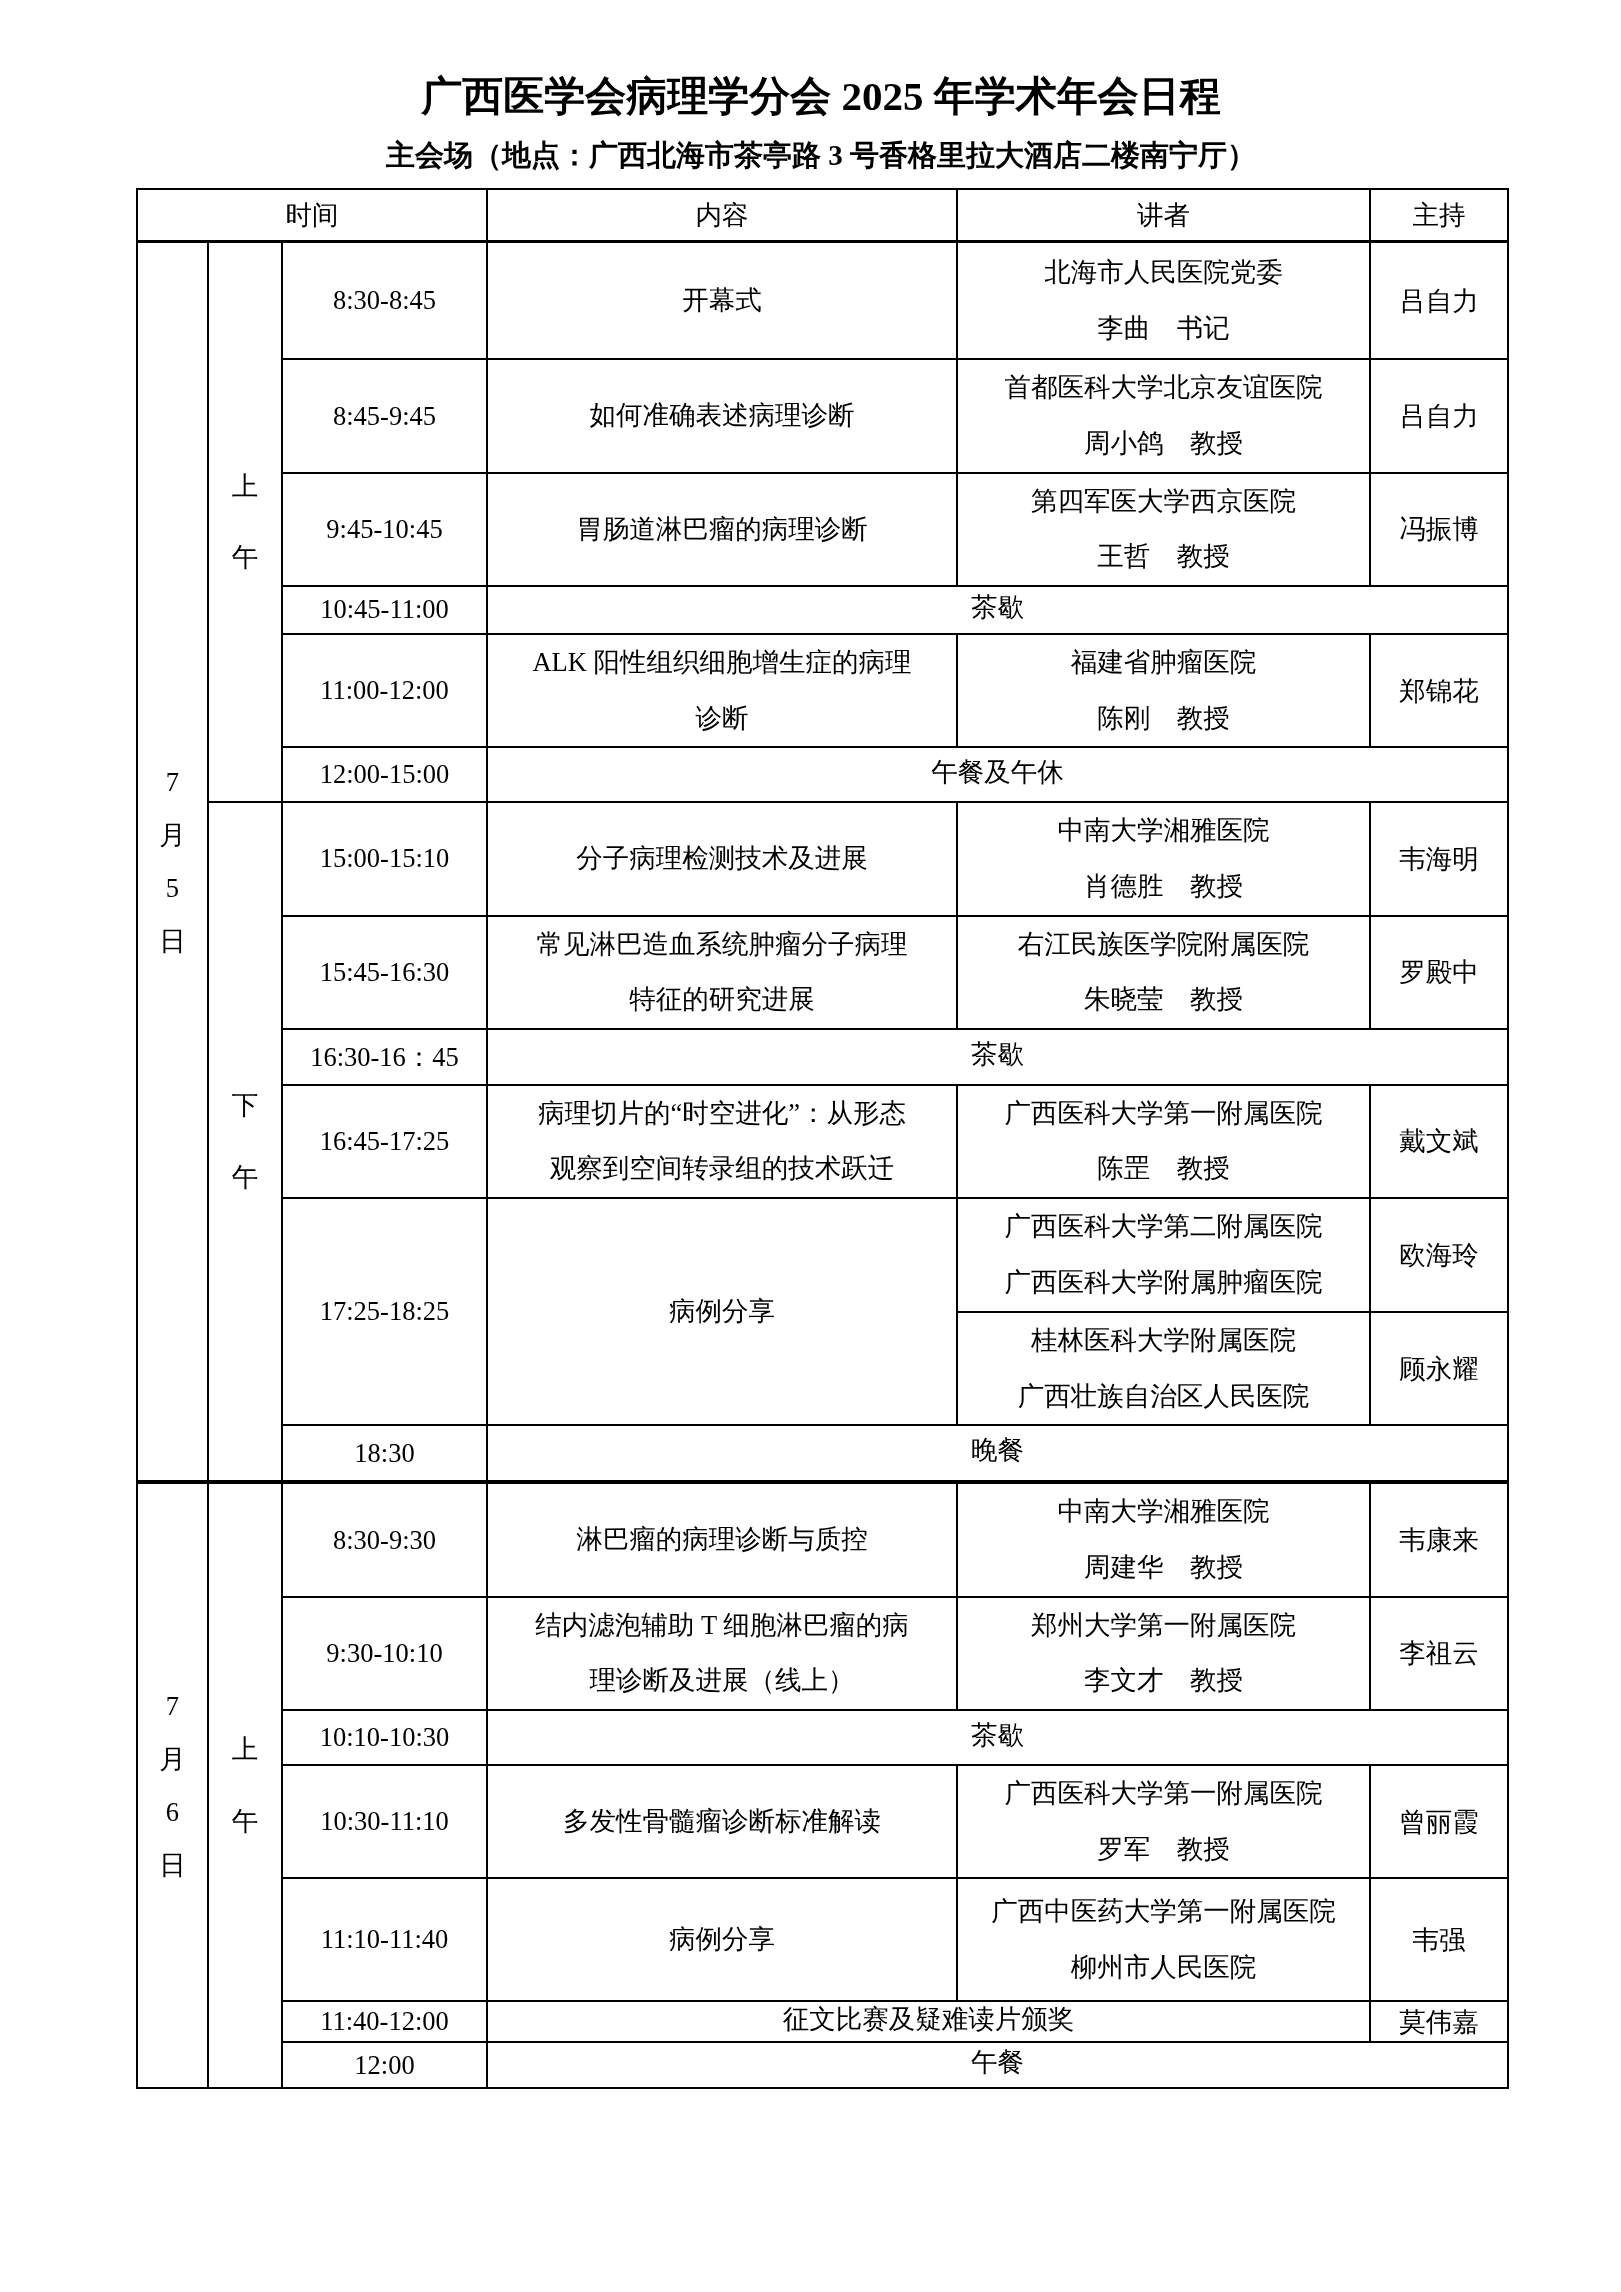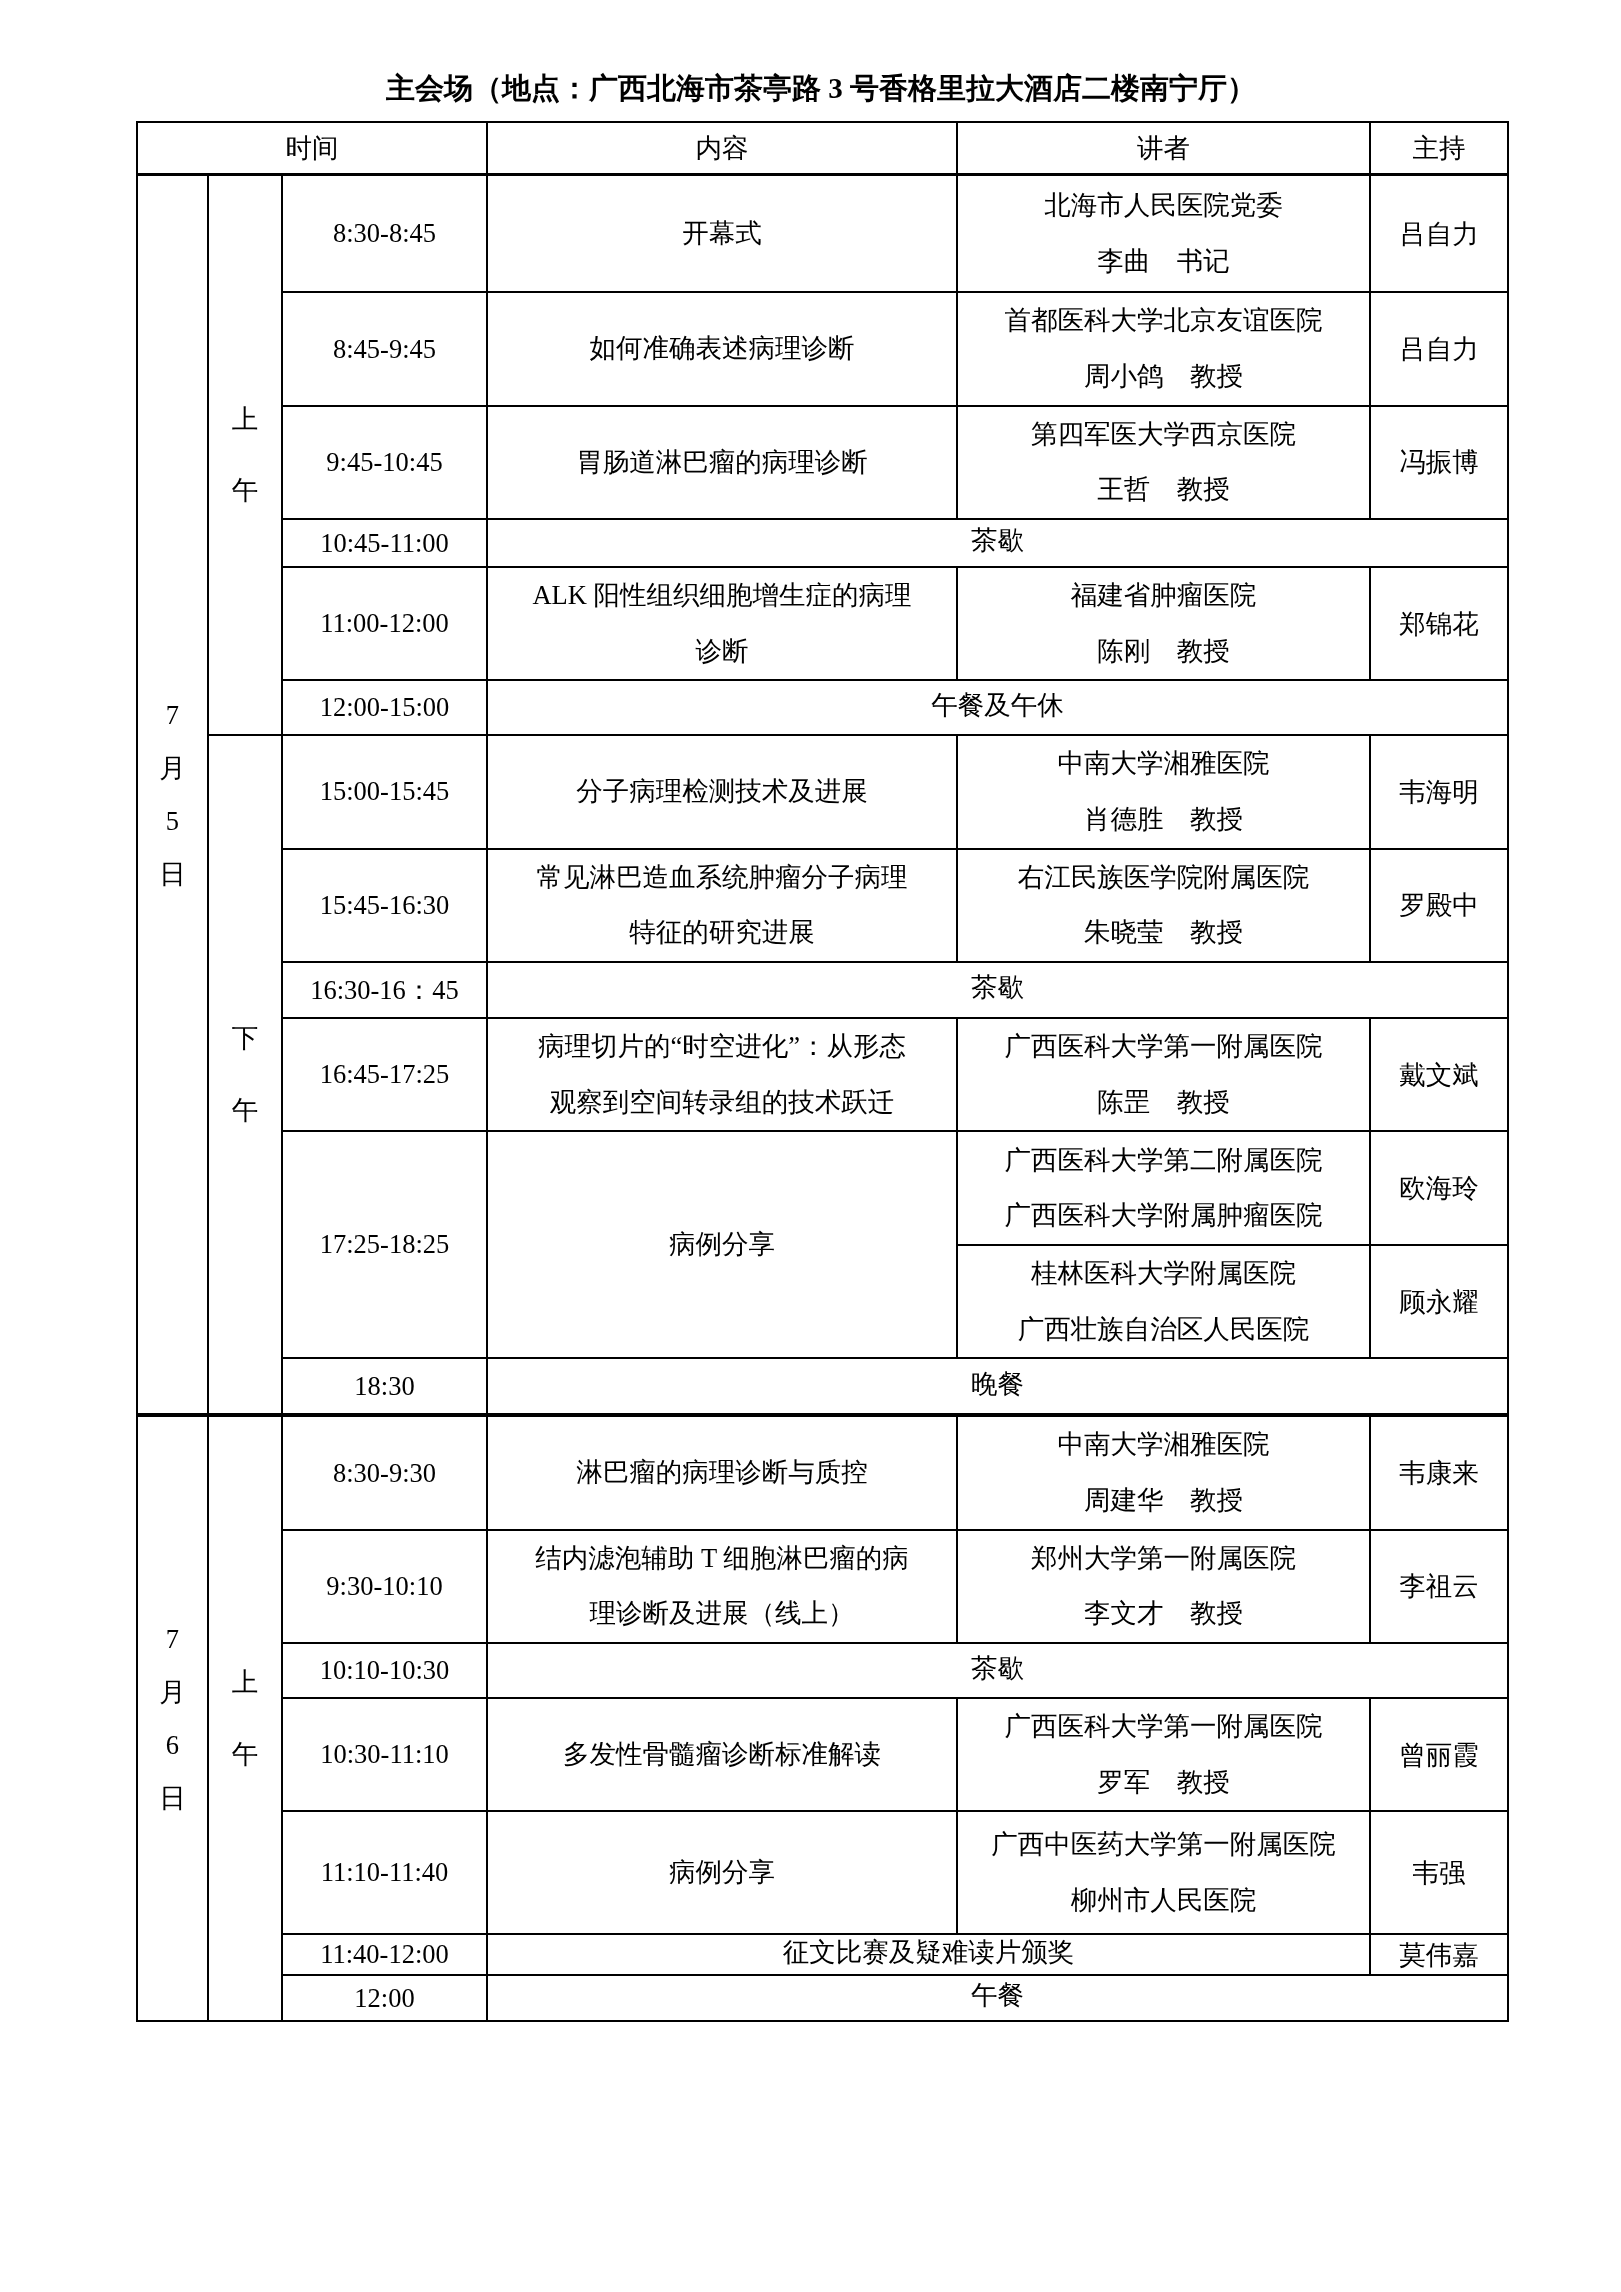--- a/index.html
+++ b/index.html
@@ -27,20 +27,21 @@
   td.speaker .sline{line-height:2.1;}
   .vtext{display:inline-block;width:1.2em;word-break:break-all;text-align:center;}
   .vdate{line-height:2.0;}
   .vsession{line-height:2.7;}
   td.host{padding:0 0;}
 </style>
 </head>
 <body>
 
 <div class="head">
+  <h1 class="title">广西医学会病理学分会 2025 年学术年会日程</h1>
   <h2 class="subtitle">主会场（地点：广西北海市茶亭路 3 号香格里拉大酒店二楼南宁厅）</h2>
 </div>
 
 <table class="schedule">
   <colgroup>
     <col style="width:71px">
       <col style="width:74px">
       <col style="width:205px">
     <col style="width:470px">
       <col style="width:413px">
@@ -101,21 +102,21 @@
       <td class="host">郑锦花</td>
     </tr>
     <tr style="height:55px">
       <td class="time">12:00-15:00</td>
       <td class="brk" colspan="3">午餐及午休</td>
     </tr>
     <tr style="height:111px">
       <td class="session" rowspan="7">
         <div class="vtext vsession">下午</div>
       </td>
-      <td class="time">15:00-15:45</td>
+      <td class="time">15:00-15:10</td>
       <td class="content">分子病理检测技术及进展</td>
       <td class="speaker">
         <div class="sline">中南大学湘雅医院</div>
         <div class="sline">肖德胜　教授</div>
       </td>
       <td class="host">韦海明</td>
     </tr>
     <tr style="height:112px">
       <td class="time">15:45-16:30</td>
       <td class="content">常见淋巴造血系统肿瘤分子病理特征的研究进展</td>

